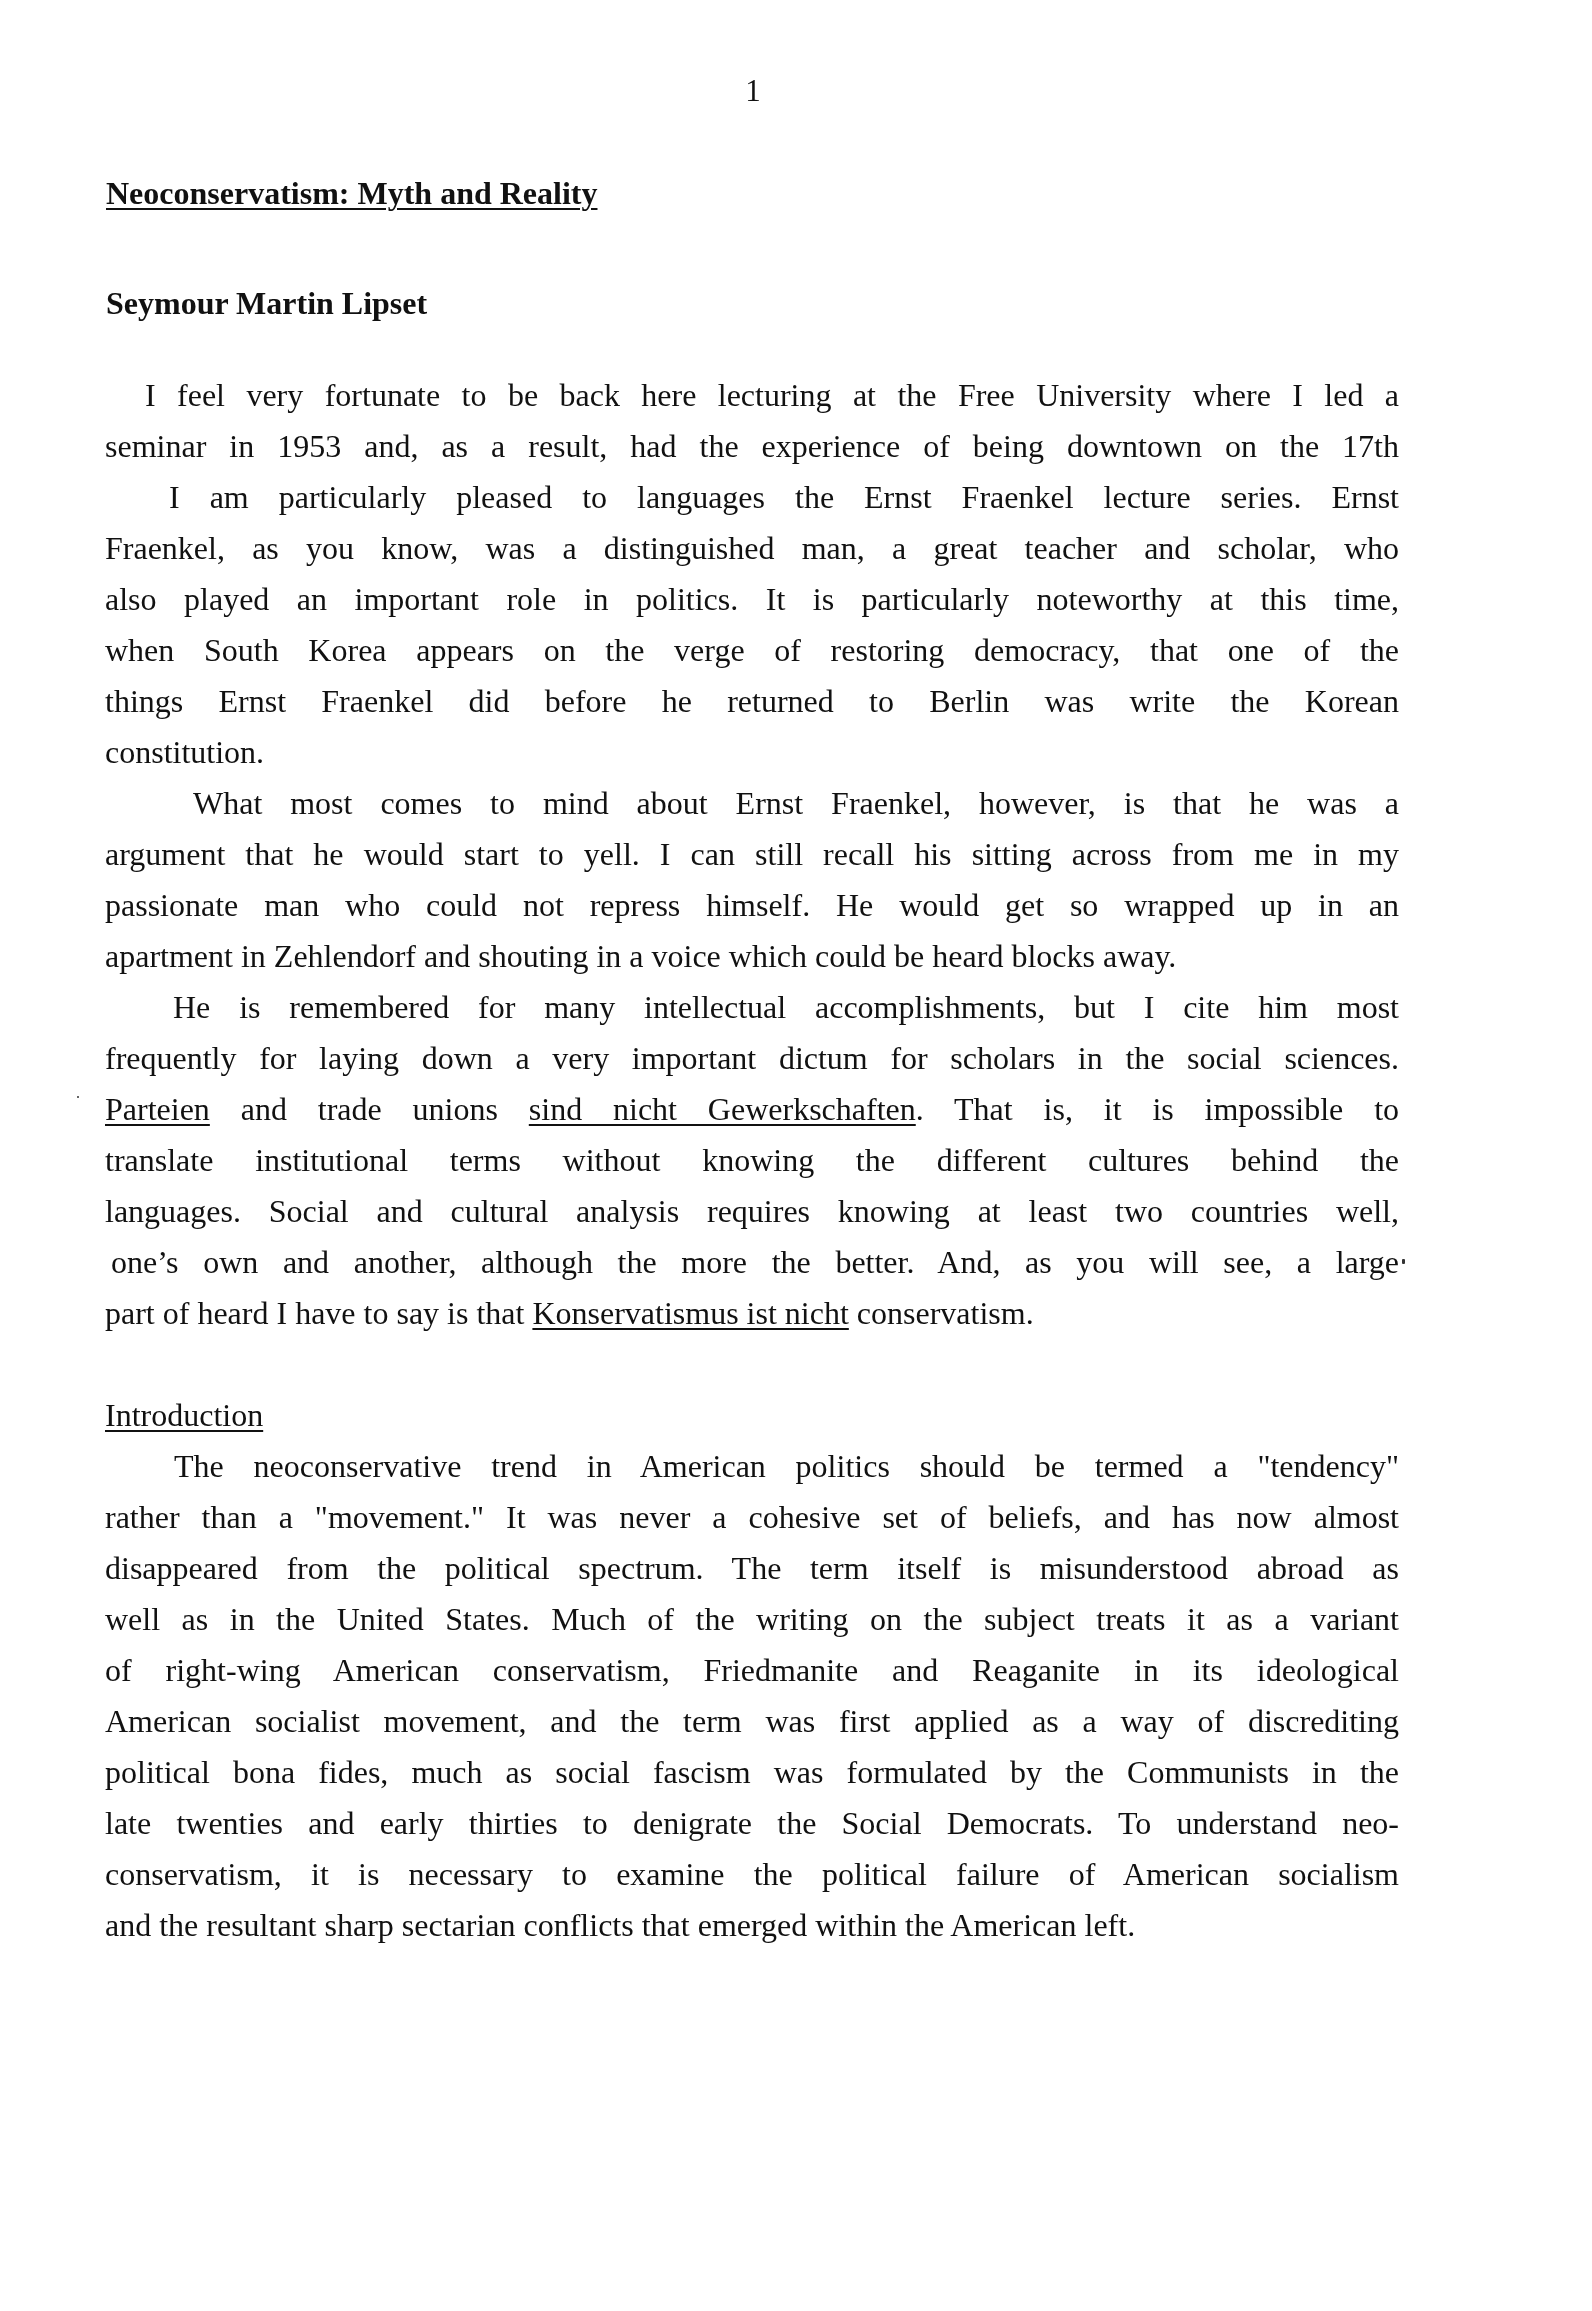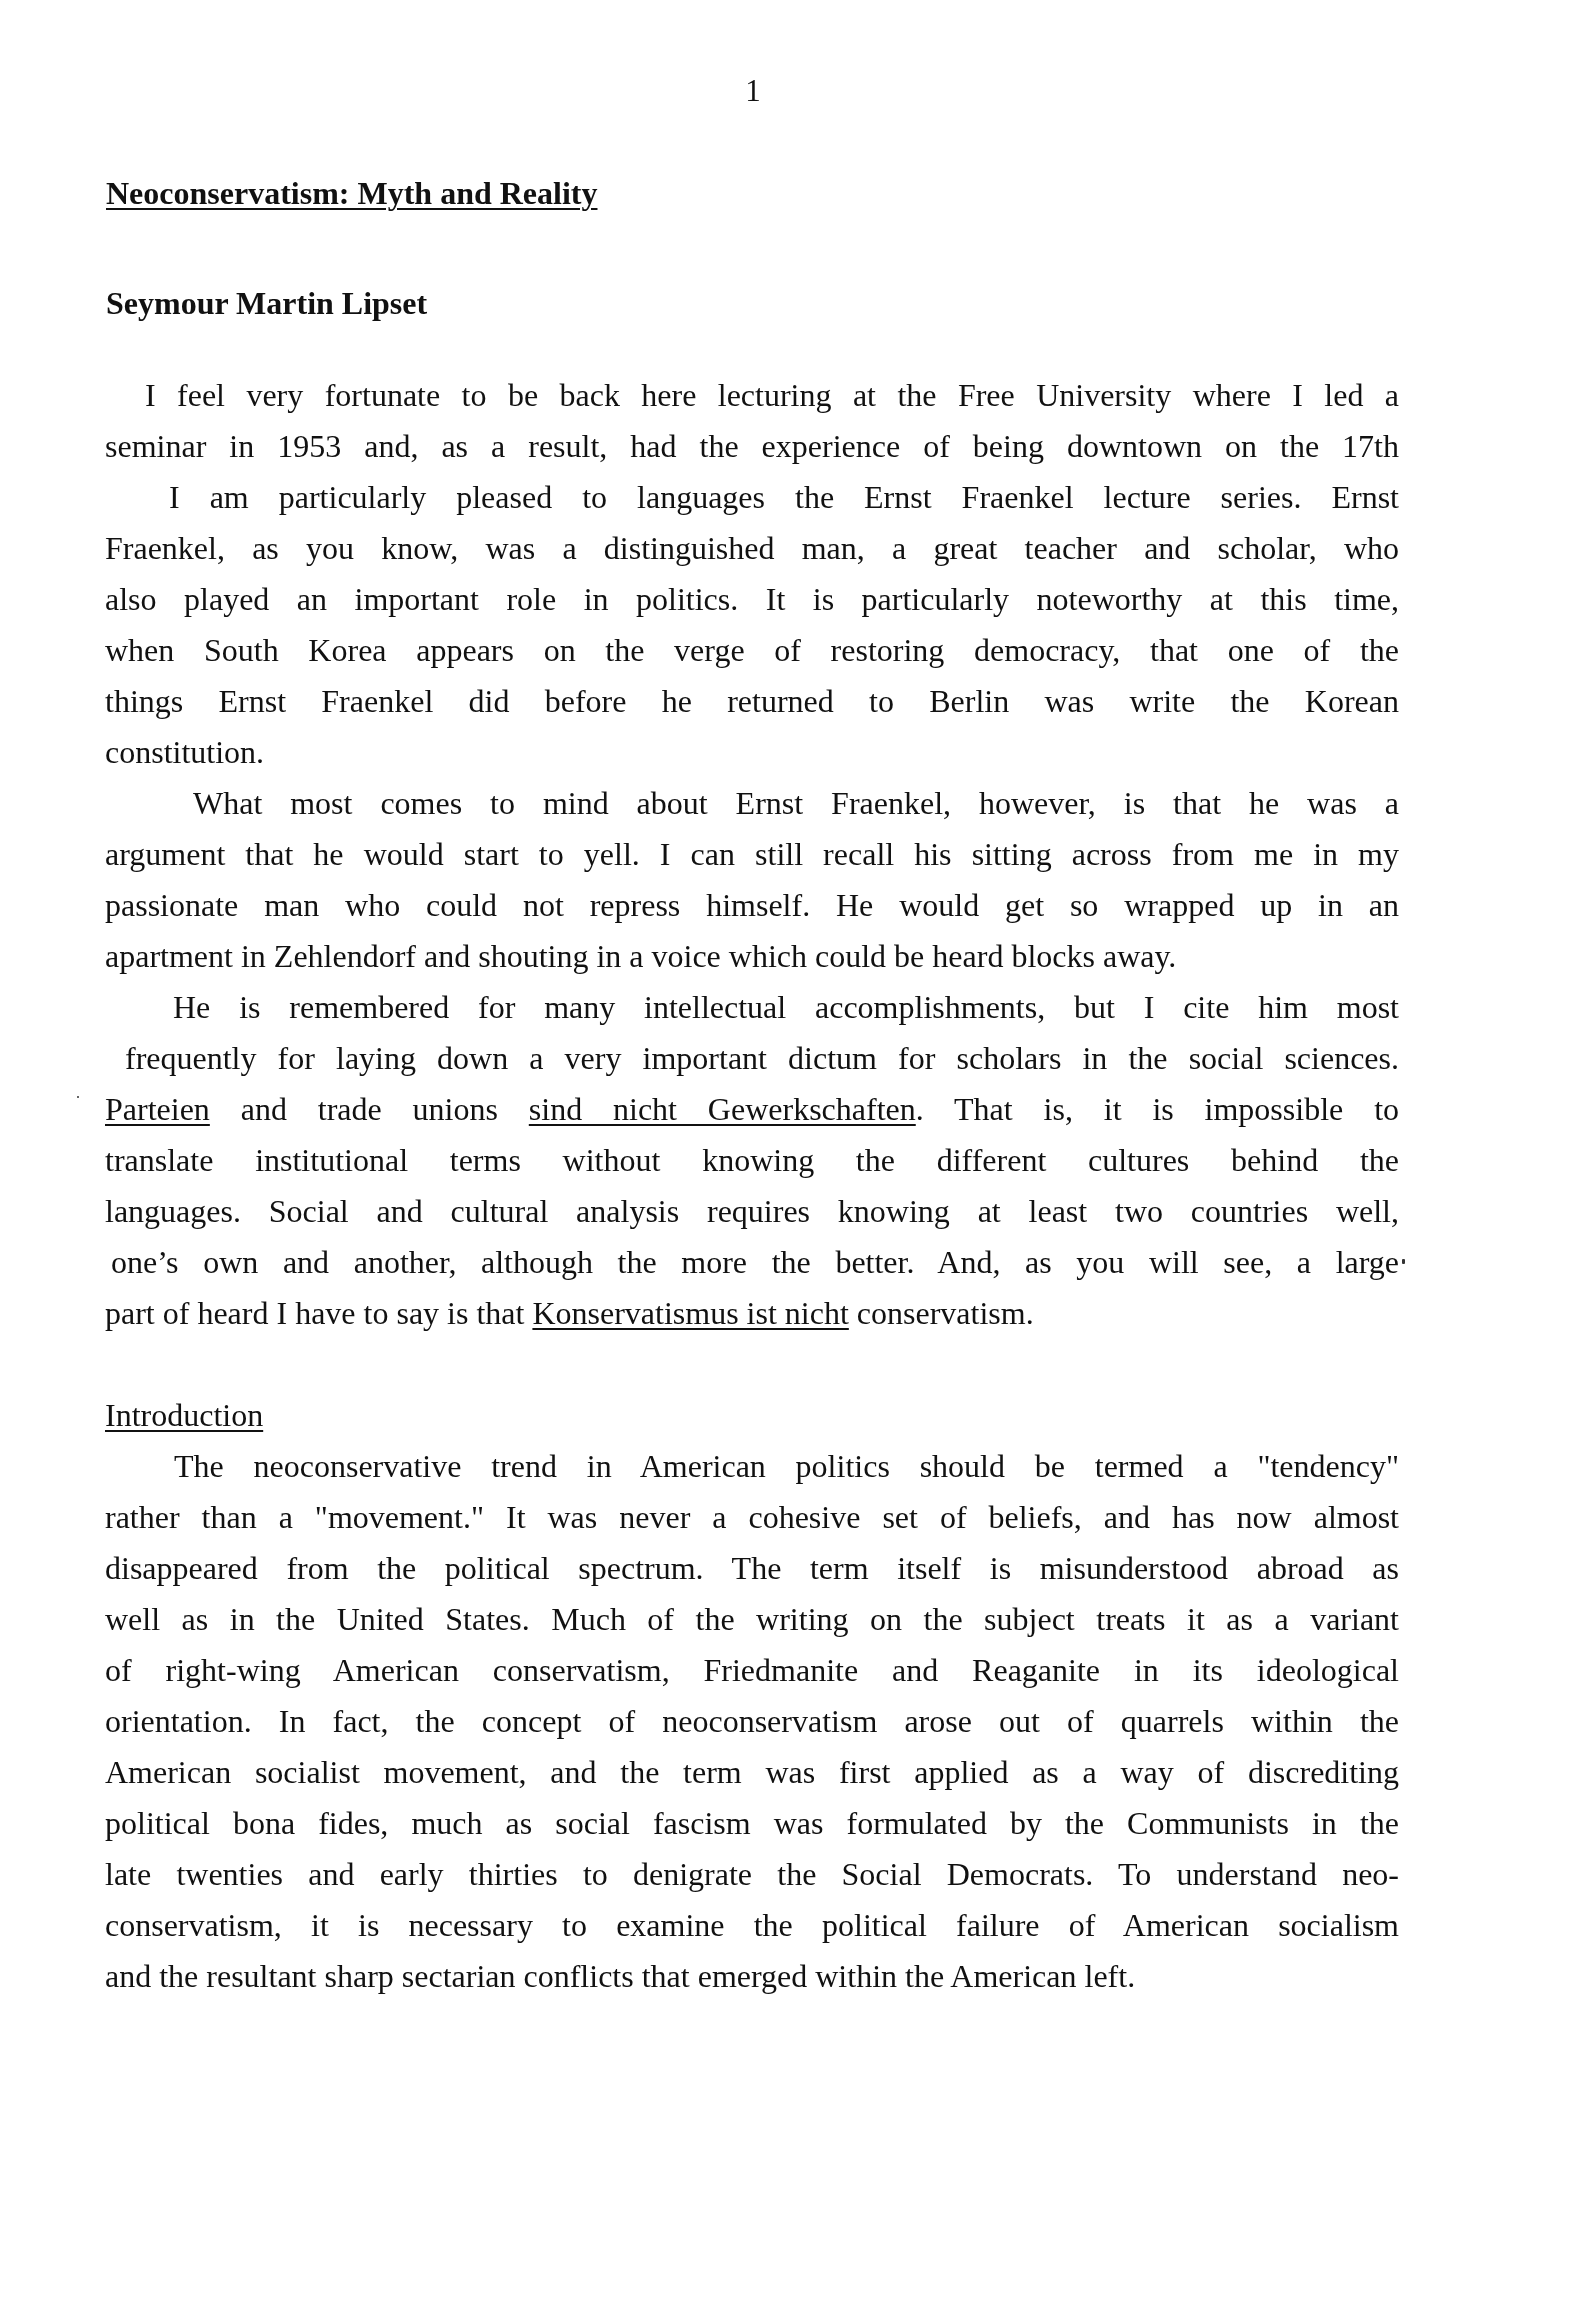--- a/index.html
+++ b/index.html
@@ -47,38 +47,37 @@
 
   <div>
     <span class="line" style="padding-left: 88px; white-space: normal; overflow: visible;">What most comes to mind about Ernst Fraenkel, however, is that he was a</span>
     <span class="line" style="white-space: normal; overflow: visible;">argument that he would start to yell. I can still recall his sitting  across from me in my</span>
     <span class="line" style="white-space: normal; overflow: visible;">passionate man who could not repress himself. He would get so wrapped up in  an</span>
     <span class="line last" style="white-space: normal; overflow: visible;">apartment in Zehlendorf and shouting in a voice which  could be heard blocks away.</span>
   </div>
 
   <div>
     <span class="line" style="padding-left: 68px; white-space: normal; overflow: visible;">He is remembered for many intellectual accomplishments, but I cite him  most</span>
-    <span class="line" style="white-space: normal; overflow: visible; margin-left: 20px;">frequently for laying down a very important dictum for scholars in the  social sciences.</span>
+    <span class="line" style="white-space: normal; overflow: visible;">frequently for laying down a very important dictum for scholars in the  social sciences.</span>
     <span class="line" style="white-space: normal; overflow: visible;"><span class="u">Parteien</span><span> and trade unions </span><span class="u">sind nicht  Gewerkschaften</span><span>. That is, it is impossible to</span></span>
     <span class="line" style="white-space: normal; overflow: visible;">translate institutional terms  without knowing the different cultures behind the</span>
     <span class="line" style="white-space: normal; overflow: visible;">languages. Social and  cultural analysis requires knowing at least two countries well,</span>
     <span class="line" style="white-space: normal; overflow: visible; margin-left: 6px;">one’s own  and another, although the more the better. And, as you will see, a large</span>
     <span class="line last" style="white-space: normal; overflow: visible;"><span>part of heard I have to say is that </span><span class="u">Konservatismus ist nicht</span><span> conservatism.</span></span>
   </div>
 
   <div class="blank"></div>
 
   <div>
     <div class="heading"><span>Introduction</span></div>
     <span class="line" style="padding-left: 69px; white-space: normal; overflow: visible;">The neoconservative trend in American politics should be termed a  "tendency"</span>
     <span class="line" style="white-space: normal; overflow: visible;">rather than a "movement." It was never a cohesive set of beliefs,  and has now almost</span>
     <span class="line" style="white-space: normal; overflow: visible;">disappeared from the political spectrum. The term itself  is misunderstood abroad as</span>
     <span class="line" style="white-space: normal; overflow: visible;">well as in the United States. Much of the writing  on the subject treats it as a variant</span>
     <span class="line" style="white-space: normal; overflow: visible;">of right-wing American conservatism,  Friedmanite and Reaganite in its ideological</span>
-    <span class="line" style="white-space: normal; overflow: visible;">orientation. In fact, the  concept of neoconservatism arose out of quarrels within the</span>
     <span class="line" style="white-space: normal; overflow: visible;">American  socialist movement, and the term was first applied as a way of discrediting</span>
     <span class="line" style="white-space: normal; overflow: visible;">political bona fides, much as social fascism was formulated by the  Communists in the</span>
     <span class="line" style="white-space: normal; overflow: visible;">late twenties and early thirties to denigrate the Social Democrats. To understand neo-</span>
     <span class="line" style="white-space: normal; overflow: visible;">conservatism, it is necessary to examine the  political failure of American socialism</span>
     <span class="line last" style="white-space: normal; overflow: visible;">and the resultant sharp sectarian  conflicts that emerged within the American left.</span>
   </div>
 </div>
 
 <div class="speck" style="left:1402px; top:1259px;"></div>
 <div class="speck" style="left:77px; top:1096px; width:2px; height:2px;"></div>

